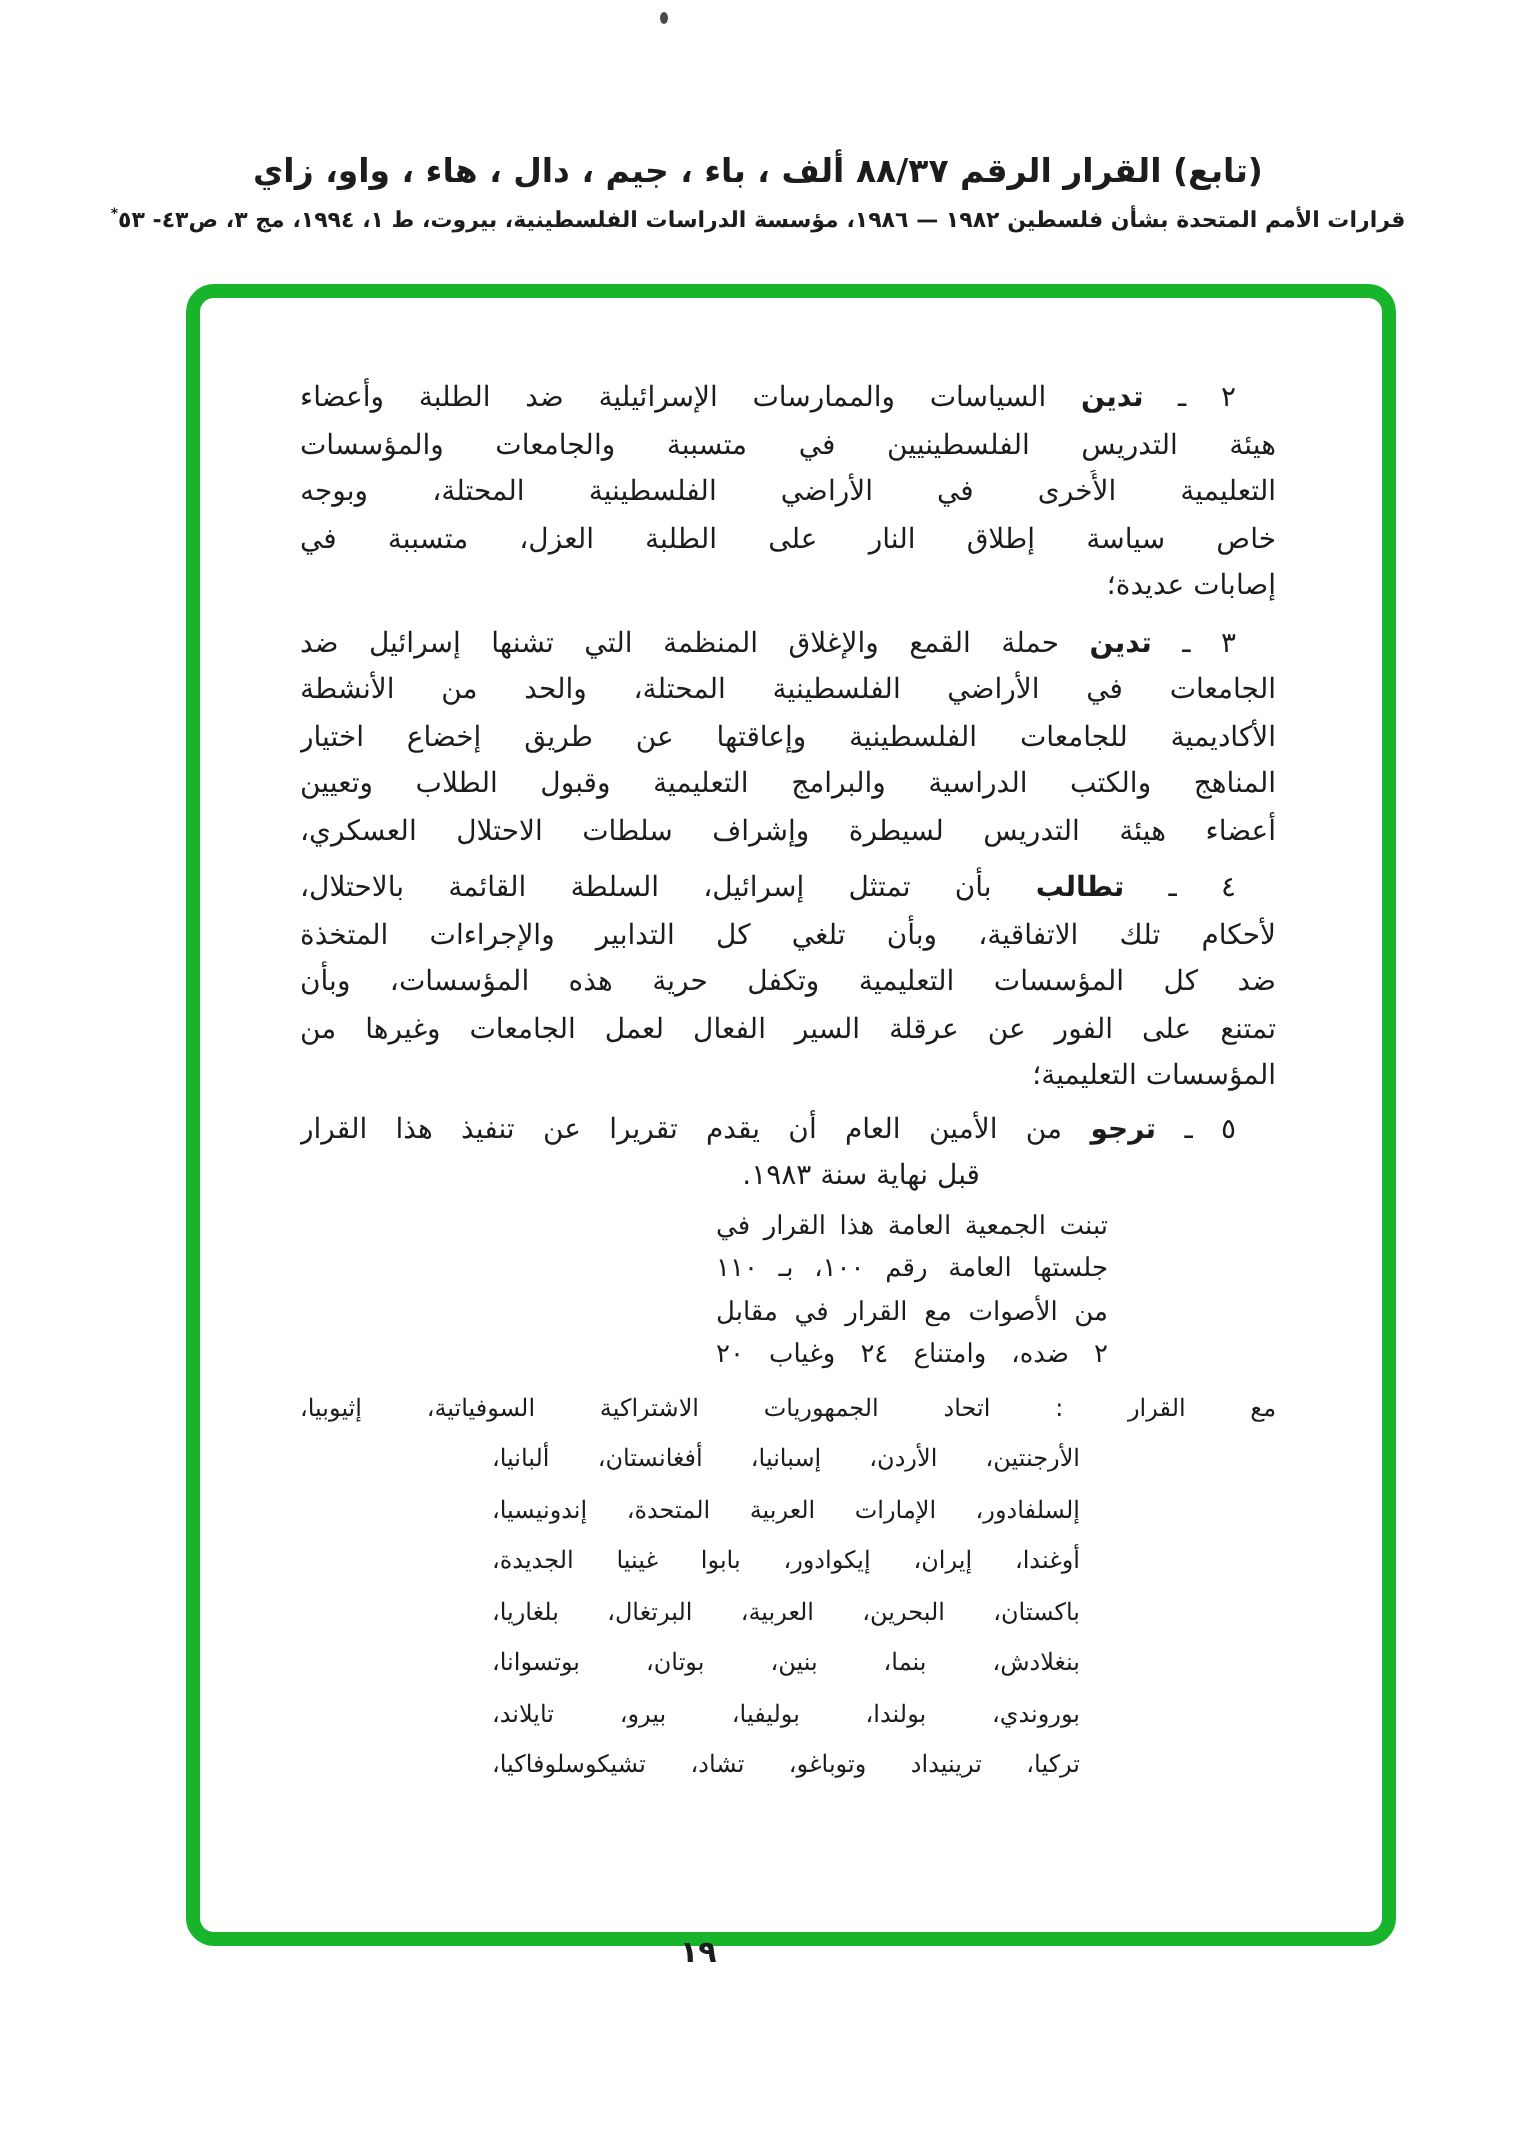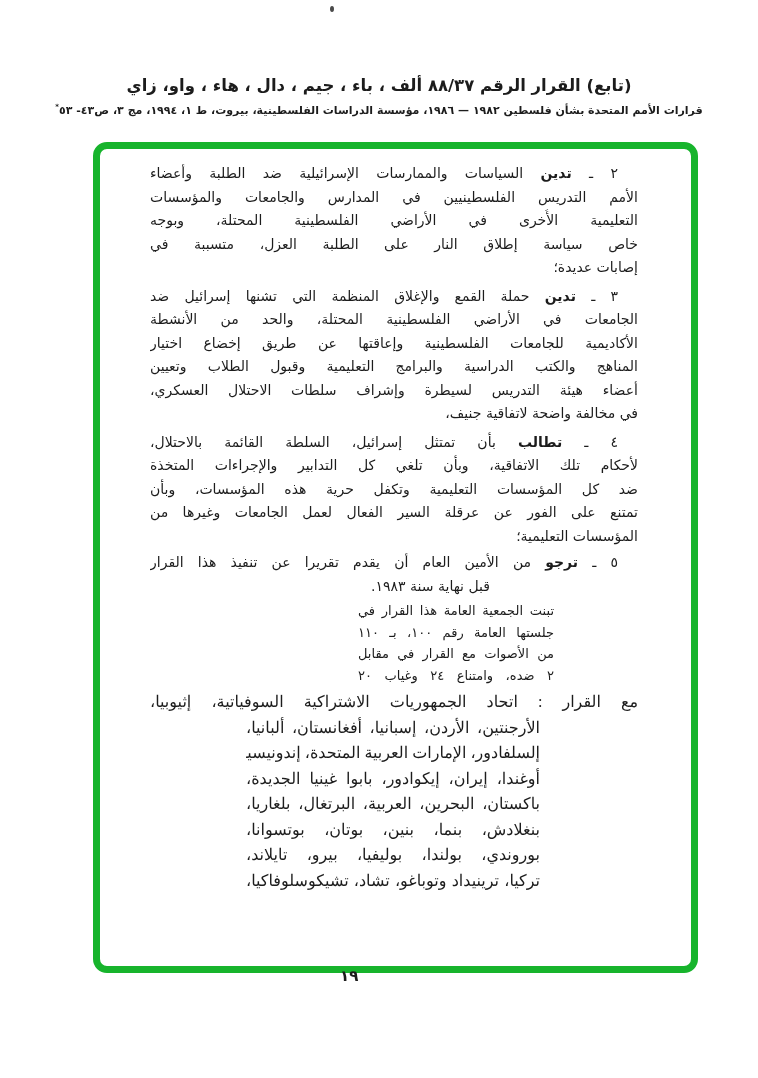--- a/index.html
+++ b/index.html
@@ -11,39 +11,39 @@
 
   .hdr { position:absolute; top:76px; left:0; width:758px; box-sizing:border-box;
          direction:rtl; text-align:center; }
   .hdr-title  { font-size:16.5px; font-weight:bold; letter-spacing:0; }
   .hdr-source { margin-top:8px; font-size:11px; font-weight:bold; }
   sup.fn { font-size:7px; vertical-align:super; }
 
   .green-box { position:absolute; left:93px; top:142px; width:605px; height:831px;
                box-sizing:border-box; border:7px solid #17b42c; border-radius:14px; }
 
-  .content { position:absolute; left:150px; top:162px; width:488px; direction:rtl; }
+  .content { position:absolute; left:150px; top:188px; width:488px; direction:rtl; }
 
   .bline { font-size:14px; line-height:23.5px; white-space:nowrap; overflow:hidden;
            text-align:justify; text-align-last:justify; }
   .bline.endp { text-align-last:right; }
   .ind   { padding-right:20px; box-sizing:border-box; }
   .mt5 { margin-top:5px; } .mt3 { margin-top:3px; }
 
   .p5l2 { margin-right:148px; font-size:14px; line-height:23.5px; white-space:nowrap;
           text-align:right; text-align-last:right; }
 
   .note { margin-top:2px; margin-right:84px; width:196px; }
   .nline { font-size:13px; line-height:21.5px; white-space:nowrap; overflow:hidden;
            text-align:justify; text-align-last:justify; }
   .nline.ncenter { text-align-last:center; }
 
   .vote { margin-top:3px; }
-  .vl { font-size:16px; line-height:25.5px; white-space:nowrap; overflow:hidden;
-        text-align:justify; text-align-last:justify;font-family:Liberation Serif, serif; }
+  .vl { font-size:12px; line-height:25.5px; white-space:nowrap; overflow:hidden;
+        text-align:justify; text-align-last:justify; }
   .vcont { margin-right:98px; margin-left:96px; }
 
   .pagenum { position:absolute; top:967px; left:340px; width:90px; text-align:left;
              direction:rtl; font-size:15px; font-weight:bold; }
 </style>
 </head>
 <body>
 
 <div class="page">
 
@@ -53,33 +53,32 @@
     <div class="hdr-title">(تابع) القرار الرقم ٨٨/٣٧ ألف ، باء ، جيم ، دال ، هاء ، واو، زاي</div>
     <div class="hdr-source"><span>قرارات الأمم المتحدة بشأن فلسطين ١٩٨٢ — ١٩٨٦، مؤسسة الدراسات الفلسطينية، بيروت، ط ١، ١٩٩٤، مج ٣، ص٤٣- ٥٣</span><sup class="fn">*</sup></div>
   </div>
 
   <div class="green-box"></div>
 
   <div class="content">
 
     <div class="para">
       <div class="bline ind"><span>٢ ـ </span><b>تدين</b><span> السياسات والممارسات الإسرائيلية ضد الطلبة وأعضاء</span></div>
-      <div class="bline">الأمم التدريس الفلسطينيين في المدارس والجامعات والمؤسسات</div>
+      <div class="bline">هيئة التدريس الفلسطينيين في متسببة والجامعات والمؤسسات</div>
       <div class="bline">التعليمية الأُخرى في الأراضي الفلسطينية المحتلة، وبوجه</div>
       <div class="bline">خاص سياسة إطلاق النار على الطلبة العزل، متسببة في</div>
       <div class="bline endp">إصابات عديدة؛</div>
     </div>
 
     <div class="para mt5">
       <div class="bline ind"><span>٣ ـ </span><b>تدين</b><span> حملة القمع والإغلاق المنظمة التي تشنها إسرائيل ضد</span></div>
       <div class="bline">الجامعات في الأراضي الفلسطينية المحتلة، والحد من الأنشطة</div>
       <div class="bline">الأكاديمية للجامعات الفلسطينية وإعاقتها عن طريق إخضاع اختيار</div>
       <div class="bline">المناهج والكتب الدراسية والبرامج التعليمية وقبول الطلاب وتعيين</div>
       <div class="bline">أعضاء هيئة التدريس لسيطرة وإشراف سلطات الاحتلال العسكري،</div>
-      <div class="bline endp">في مخالفة واضحة لاتفاقية جنيف،</div>
     </div>
 
     <div class="para mt5">
       <div class="bline ind"><span>٤ ـ </span><b>تطالب</b><span> بأن تمتثل إسرائيل، السلطة القائمة بالاحتلال،</span></div>
       <div class="bline">لأحكام تلك الاتفاقية، وبأن تلغي كل التدابير والإجراءات المتخذة</div>
       <div class="bline">ضد كل المؤسسات التعليمية وتكفل حرية هذه المؤسسات، وبأن</div>
       <div class="bline">تمتنع على الفور عن عرقلة السير الفعال لعمل الجامعات وغيرها من</div>
       <div class="bline endp">المؤسسات التعليمية؛</div>
     </div>
 

